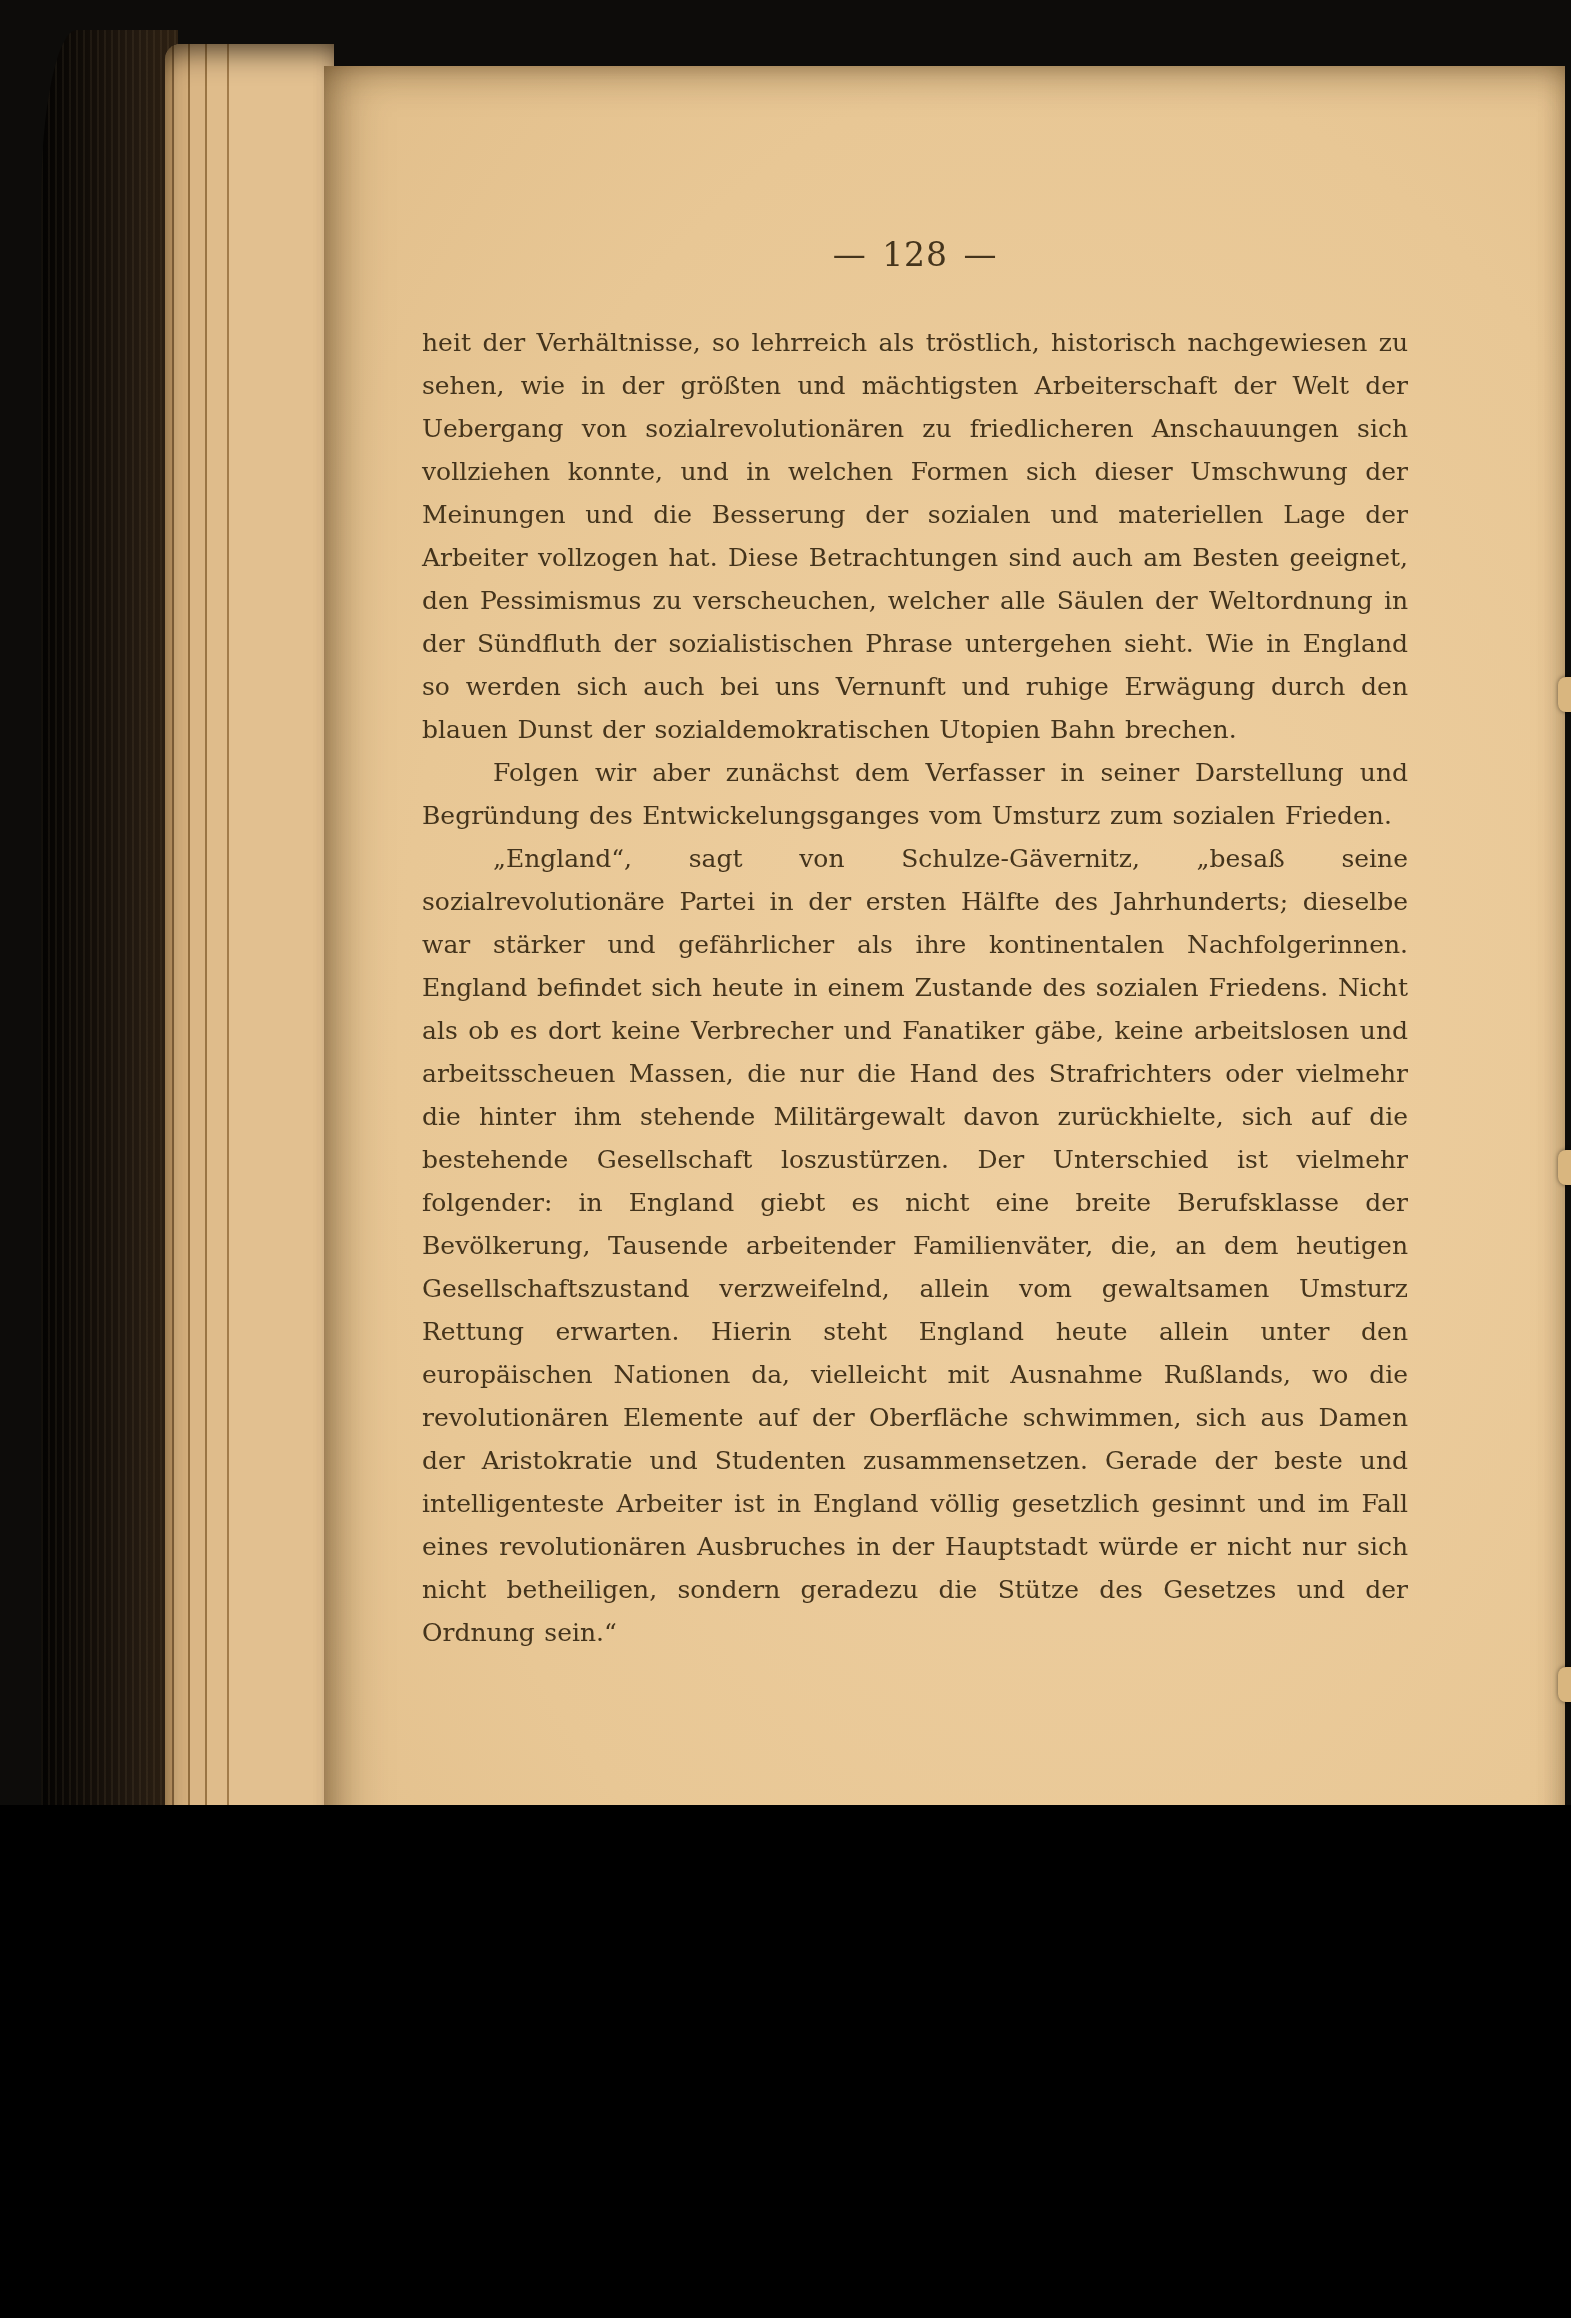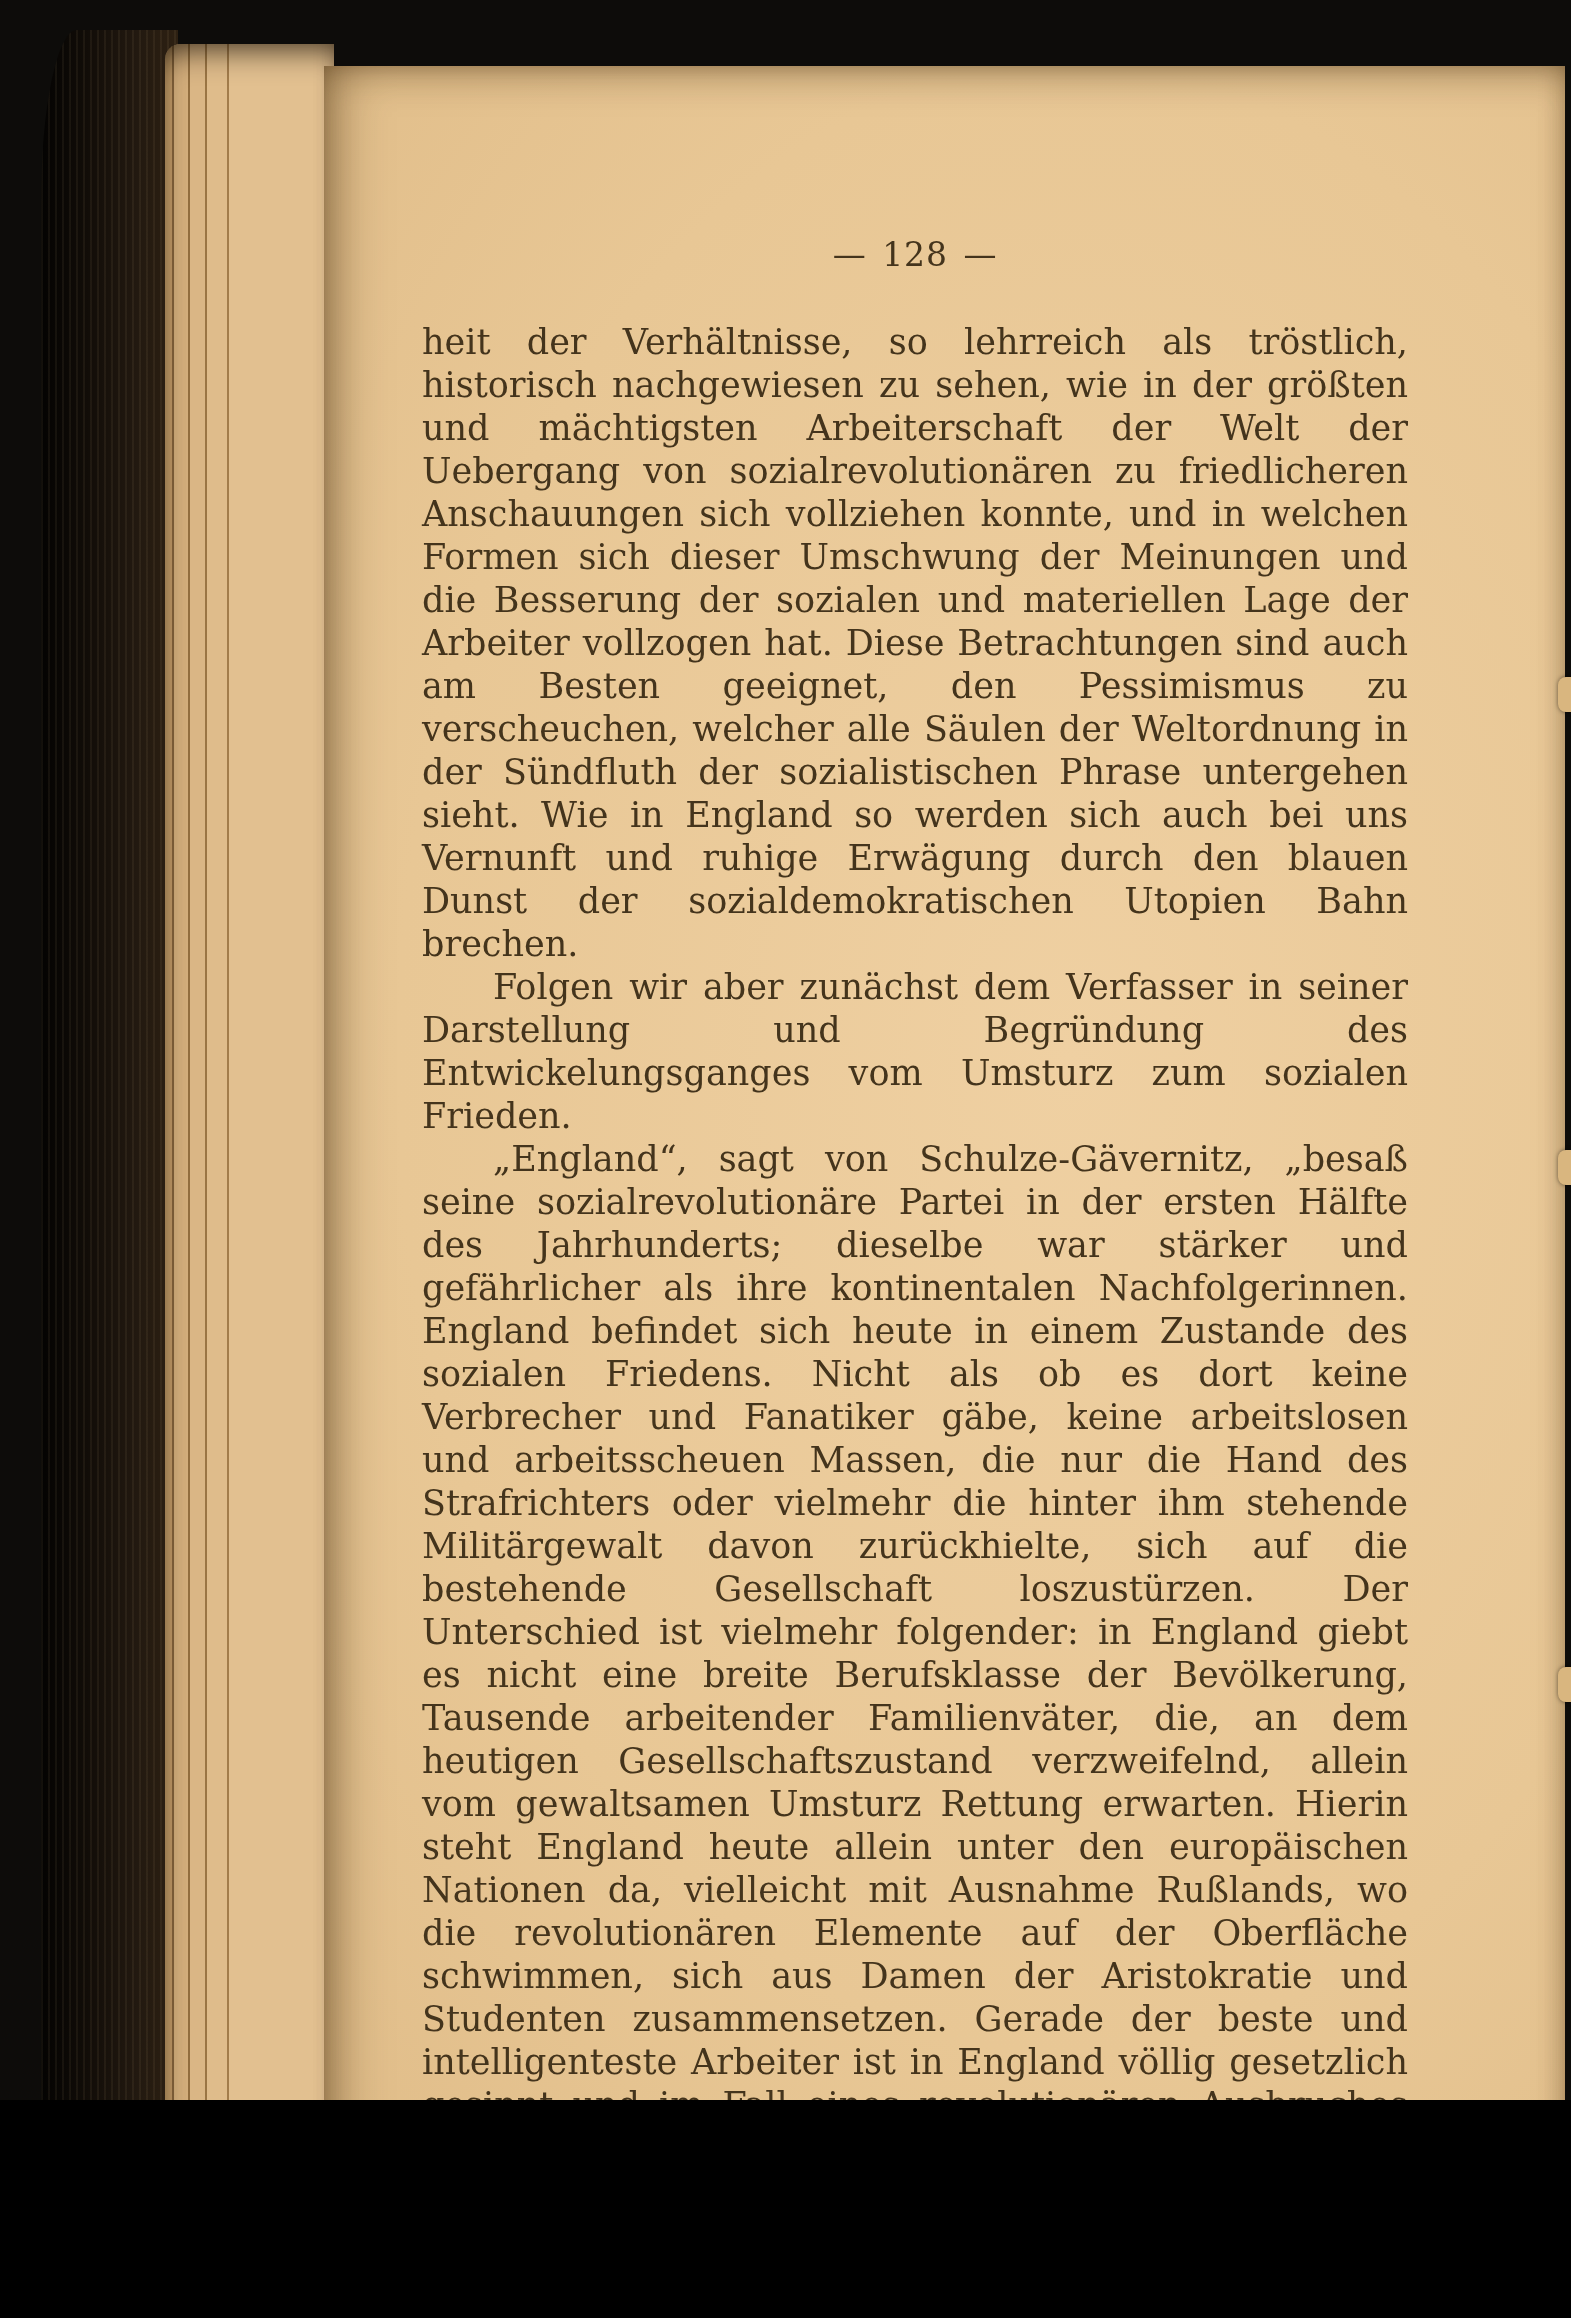--- a/index.html
+++ b/index.html
@@ -3,21 +3,21 @@
 <meta charset="utf-8">
 <style>
   :root{
     --paper:#e8c795;
     --ink:#44341c;
     --bg:#0d0c0a;
   }
   html,body{margin:0;padding:0;background:#000;}
   .scene{
     position:relative;
-    width:1571px;height:2100px;
+    width:1571px;height:1805px;
     background:var(--bg);
     overflow:hidden;
     font-family:"DejaVu Serif", serif;
   }
   
   .spine{
     position:absolute;left:41px;top:30px;width:137px;height:2263px;
     background:
       repeating-linear-gradient(90deg, rgba(255,220,160,.06) 0 2.4px, rgba(0,0,0,0) 2.4px 7px),
       linear-gradient(90deg,#040302 0%,#120d08 35%,#221910 70%,#2d2012 100%);
@@ -54,21 +54,21 @@
   .page-header{
     text-align:center;
     margin:0 0 45px 0;
     font-size:33px;
     line-height:43px;
     letter-spacing:0.8px;
   }
   .page-header .dash{margin:0 15.7px;}
   .para{
     margin:0;
-    font-size:35px;
+    font-size:25px;
     line-height:43px;
     text-align:justify;
     text-indent:71px;
     word-spacing:1.6px;
   }
   .para.no-indent{text-indent:0;}
   
   .curl{
     position:absolute;right:0;width:12.6px;height:35px;
     background:#d9b67f;

